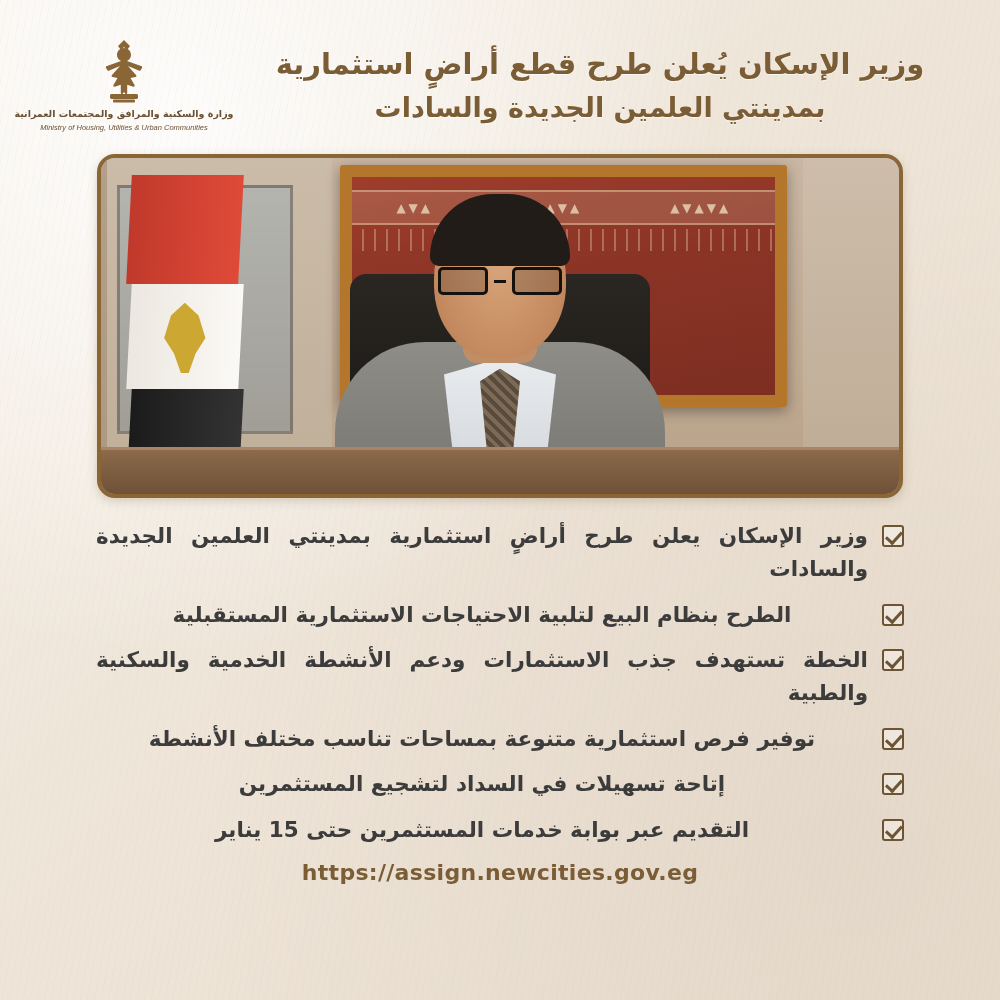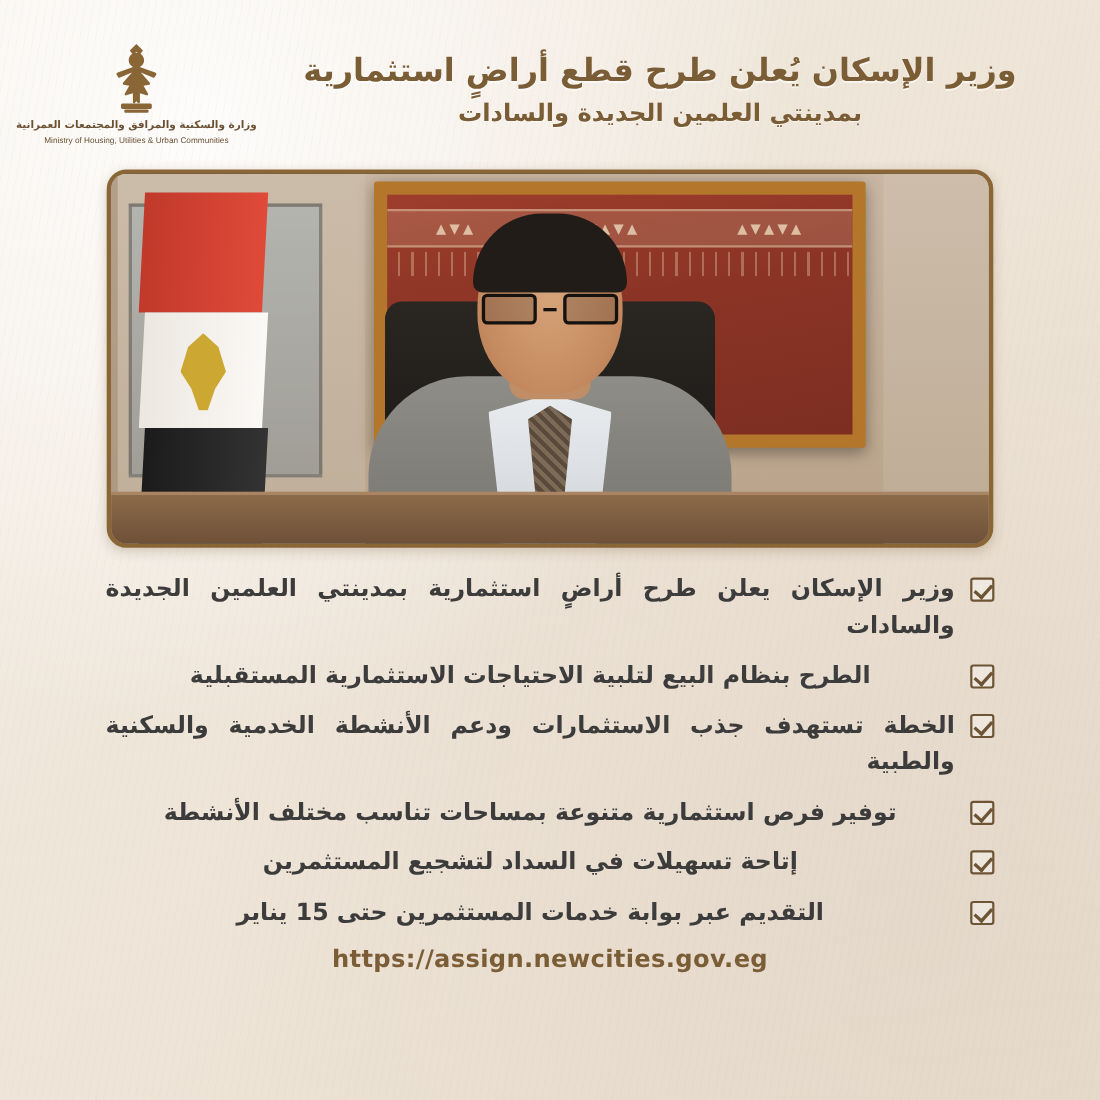--- a/index.html
+++ b/index.html
@@ -38,21 +38,21 @@
     padding-top: 8px;
   }
   .title-line {
     color: #7a5c35;
     font-weight: bold;
     font-size: 29px;
     line-height: 1.55;
     letter-spacing: 0px;
     text-shadow: 0 1px 0 rgba(255,255,255,0.6);
   }
-  .title-line.second { font-size: 22px; }
+  .title-line.second { font-size: 27px; }
 
   .logo-block {
     width: 168px;
     display: flex;
     flex-direction: column;
     align-items: center;
     gap: 4px;
     padding-top: 4px;
   }
   .eagle {
@@ -67,20 +67,21 @@
     line-height: 1.2;
     white-space: nowrap;
   }
   .logo-en {
     font-size: 7.5px;
     color: #6b5134;
     text-align: right;
     line-height: 1.2;
     white-space: nowrap;
     font-family: "Liberation Sans", sans-serif;
+    font-style: italic;
   }
 
   
   .photo-frame {
     margin: 14px auto 0 auto;
     width: 806px;
     height: 344px;
     border: 4px solid #8a6637;
     border-radius: 18px;
     overflow: hidden;

